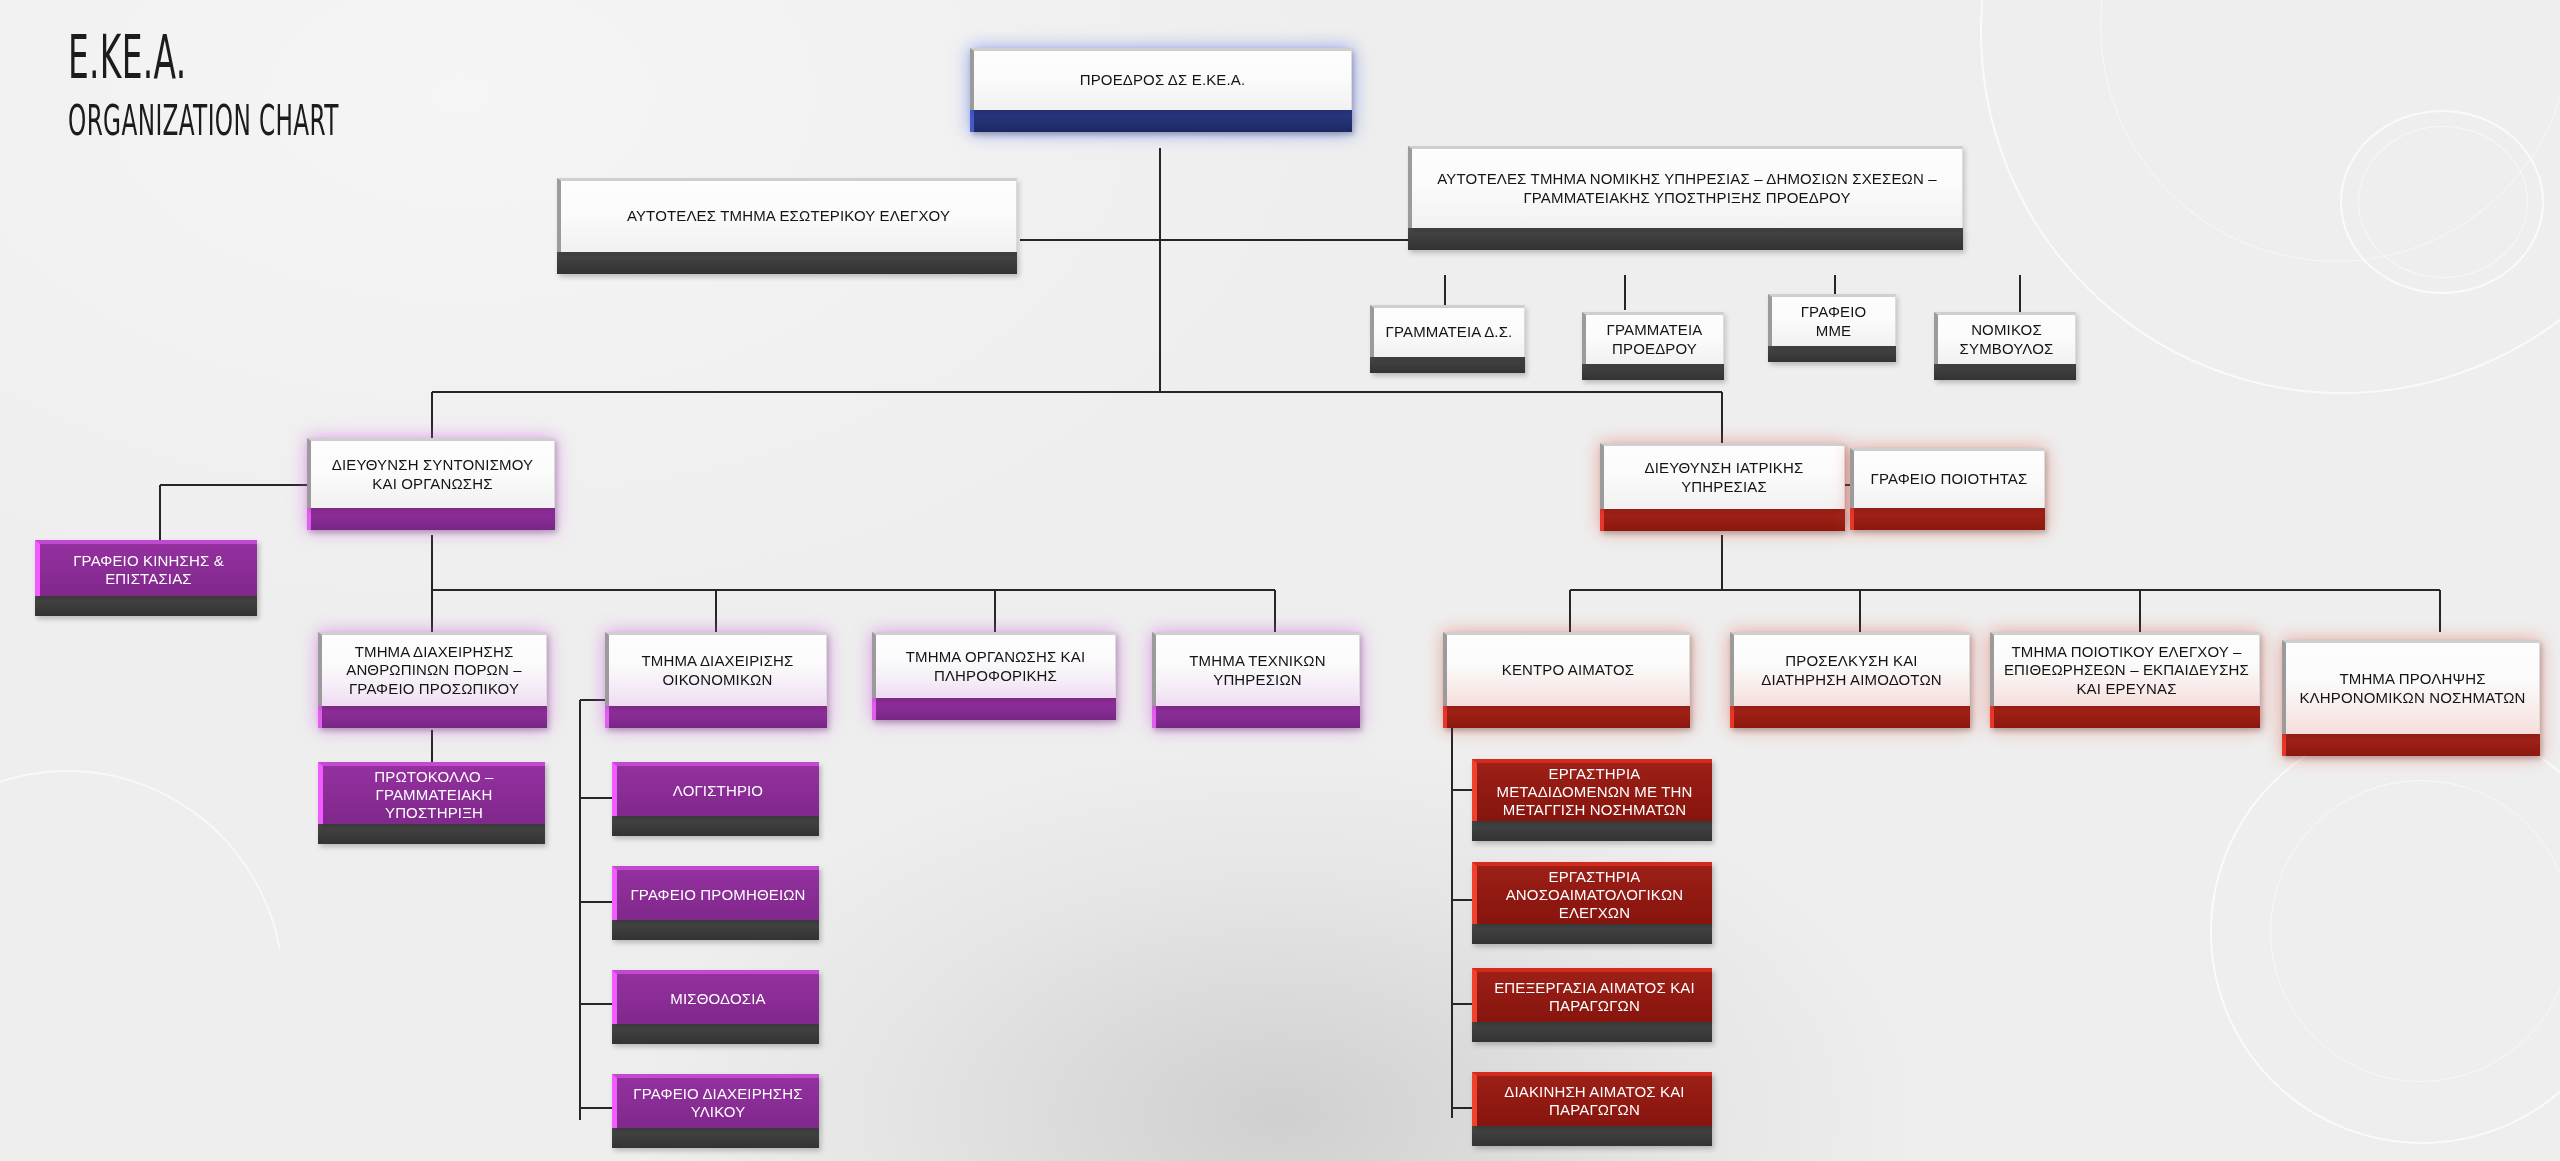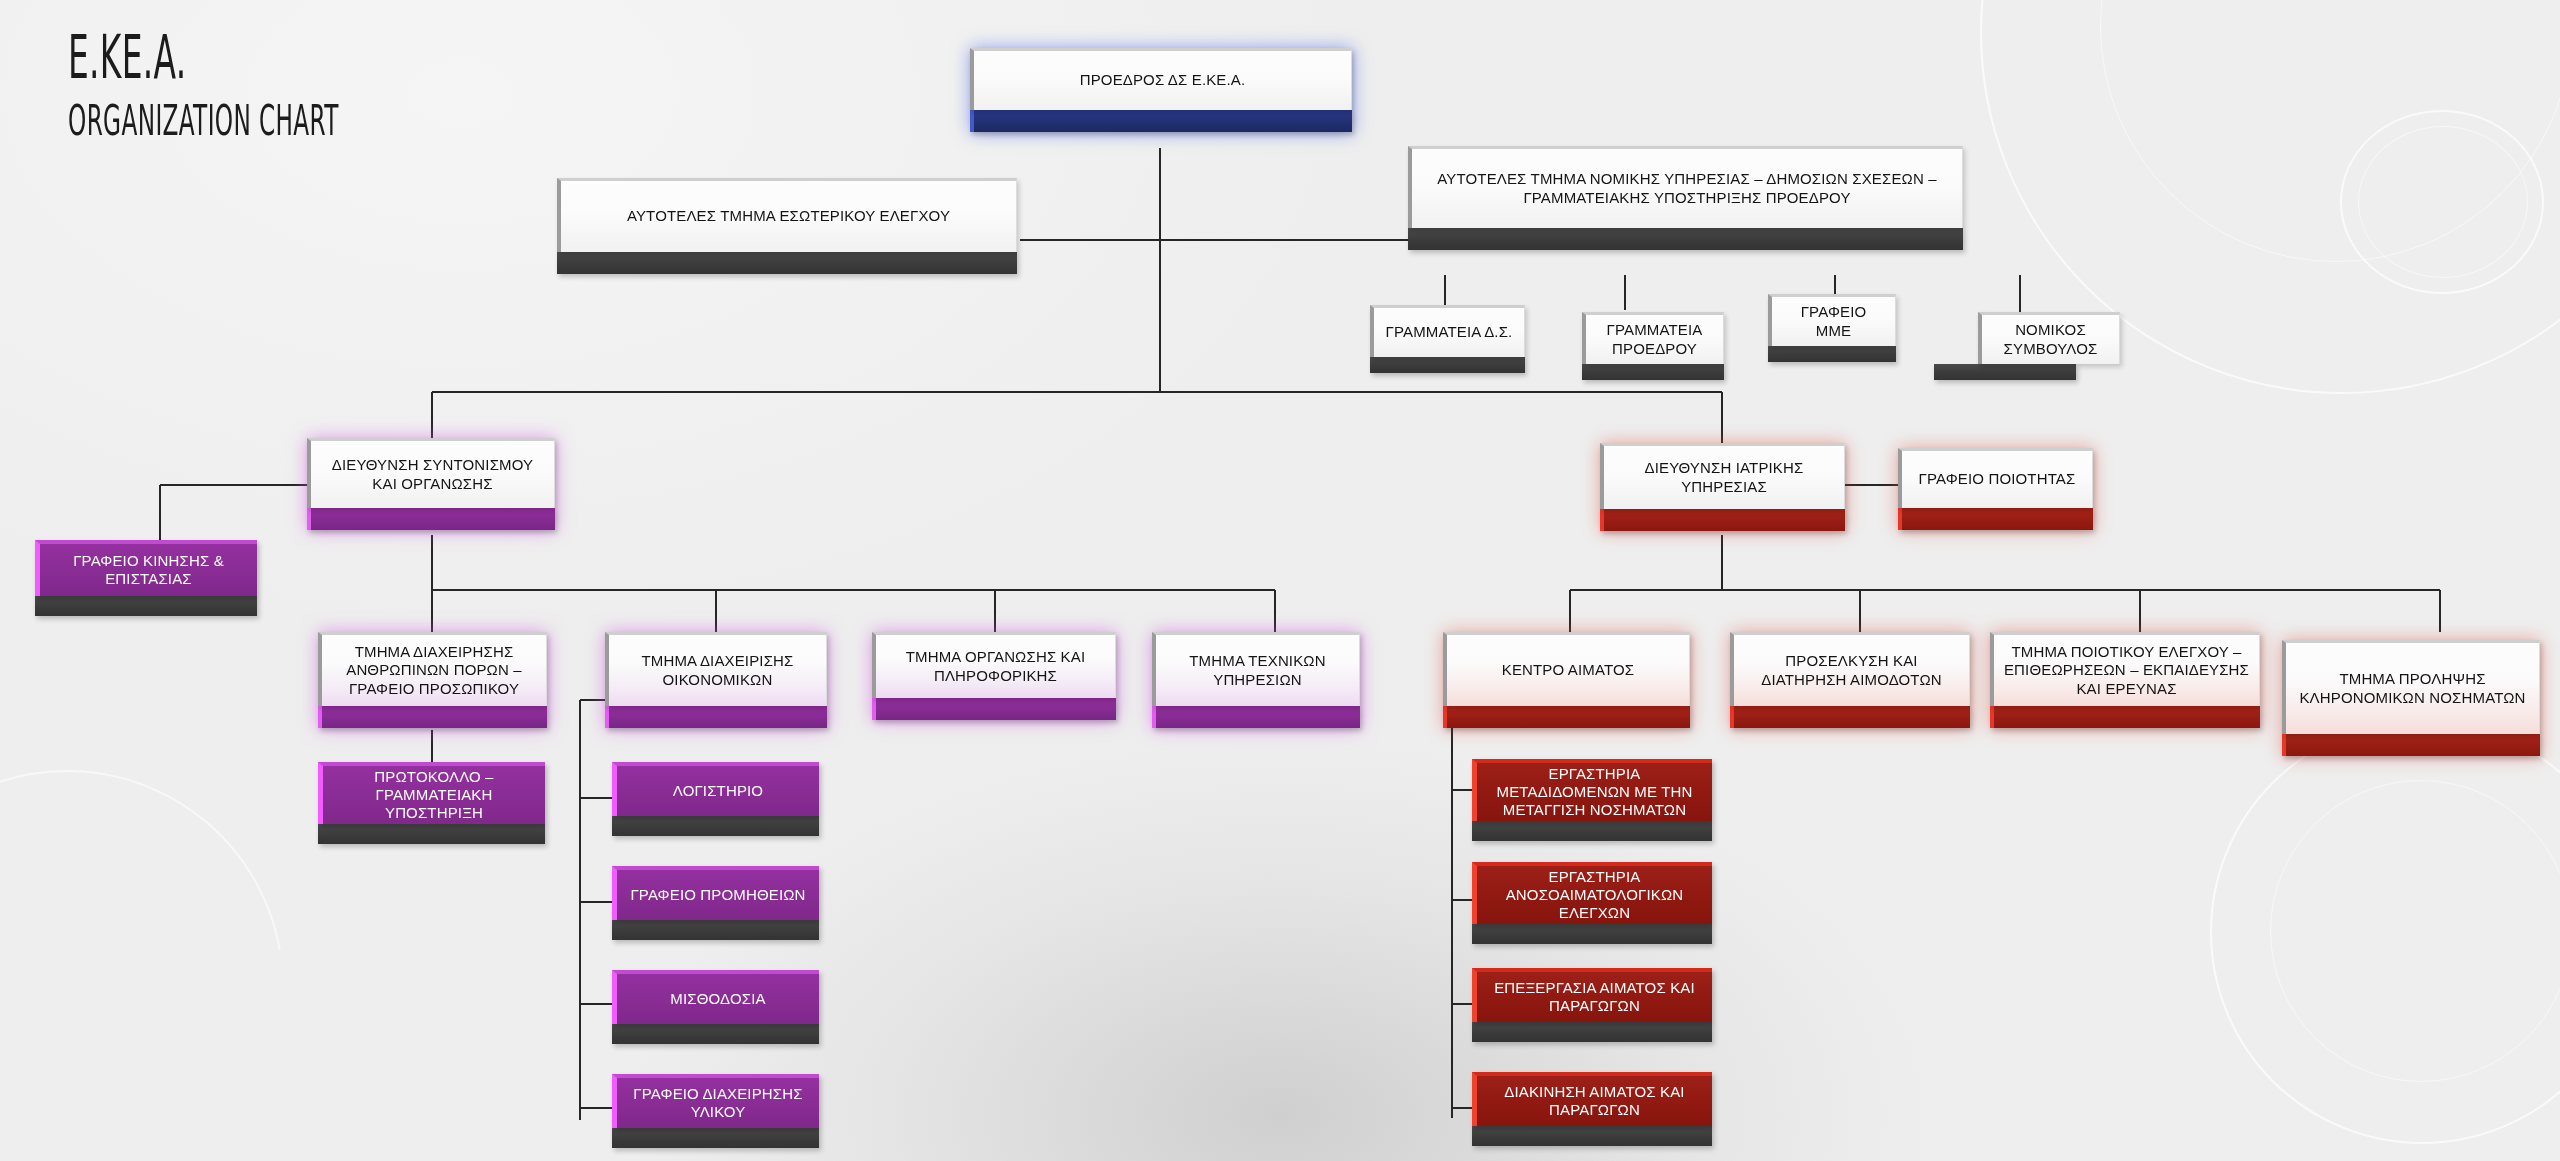--- a/index.html
+++ b/index.html
@@ -205,21 +205,21 @@
 </div>
 
 <div class="node card-light" style="left:1768px;top:294px;width:128px;">
   <div class="body" style="height:52px;">
     <span>ΓΡΑΦΕΙΟ ΜΜΕ</span>
   </div>
   <div class="bar bar-dark" style="height:16px;"></div>
 </div>
 
 <div class="node card-light" style="left:1934px;top:312px;width:142px;">
-  <div class="body" style="height:52px;margin-left:44px;">
+  <div class="body" style="height:52px;">
     <span>ΝΟΜΙΚΟΣ ΣΥΜΒΟΥΛΟΣ</span>
   </div>
   <div class="bar bar-dark" style="height:16px;"></div>
 </div>
 
 <div class="node card-light glow-purple" style="left:307px;top:438px;width:248px;">
   <div class="body" style="height:70px;">
     <span>ΔΙΕΥΘΥΝΣΗ ΣΥΝΤΟΝΙΣΜΟΥ ΚΑΙ ΟΡΓΑΝΩΣΗΣ</span>
   </div>
   <div class="bar bar-purple"></div>
@@ -295,21 +295,21 @@
   <div class="bar"></div>
 </div>
 
 <div class="node card-light glow-red" style="left:1600px;top:443px;width:245px;">
   <div class="body" style="height:66px;">
     <span>ΔΙΕΥΘΥΝΣΗ ΙΑΤΡΙΚΗΣ ΥΠΗΡΕΣΙΑΣ</span>
   </div>
   <div class="bar bar-red"></div>
 </div>
 
-<div class="node card-light glow-red" style="left:1898px;top:448px;width:195px;">
+<div class="node card-light glow-red" style="left:1850px;top:448px;width:195px;">
   <div class="body" style="height:60px;">
     <span>ΓΡΑΦΕΙΟ ΠΟΙΟΤΗΤΑΣ</span>
   </div>
   <div class="bar bar-red"></div>
 </div>
 
 <div class="node card-light tint-red glow-red" style="left:1443px;top:632px;width:247px;">
   <div class="body" style="height:74px;">
     <span>ΚΕΝΤΡΟ ΑΙΜΑΤΟΣ</span>
   </div>

